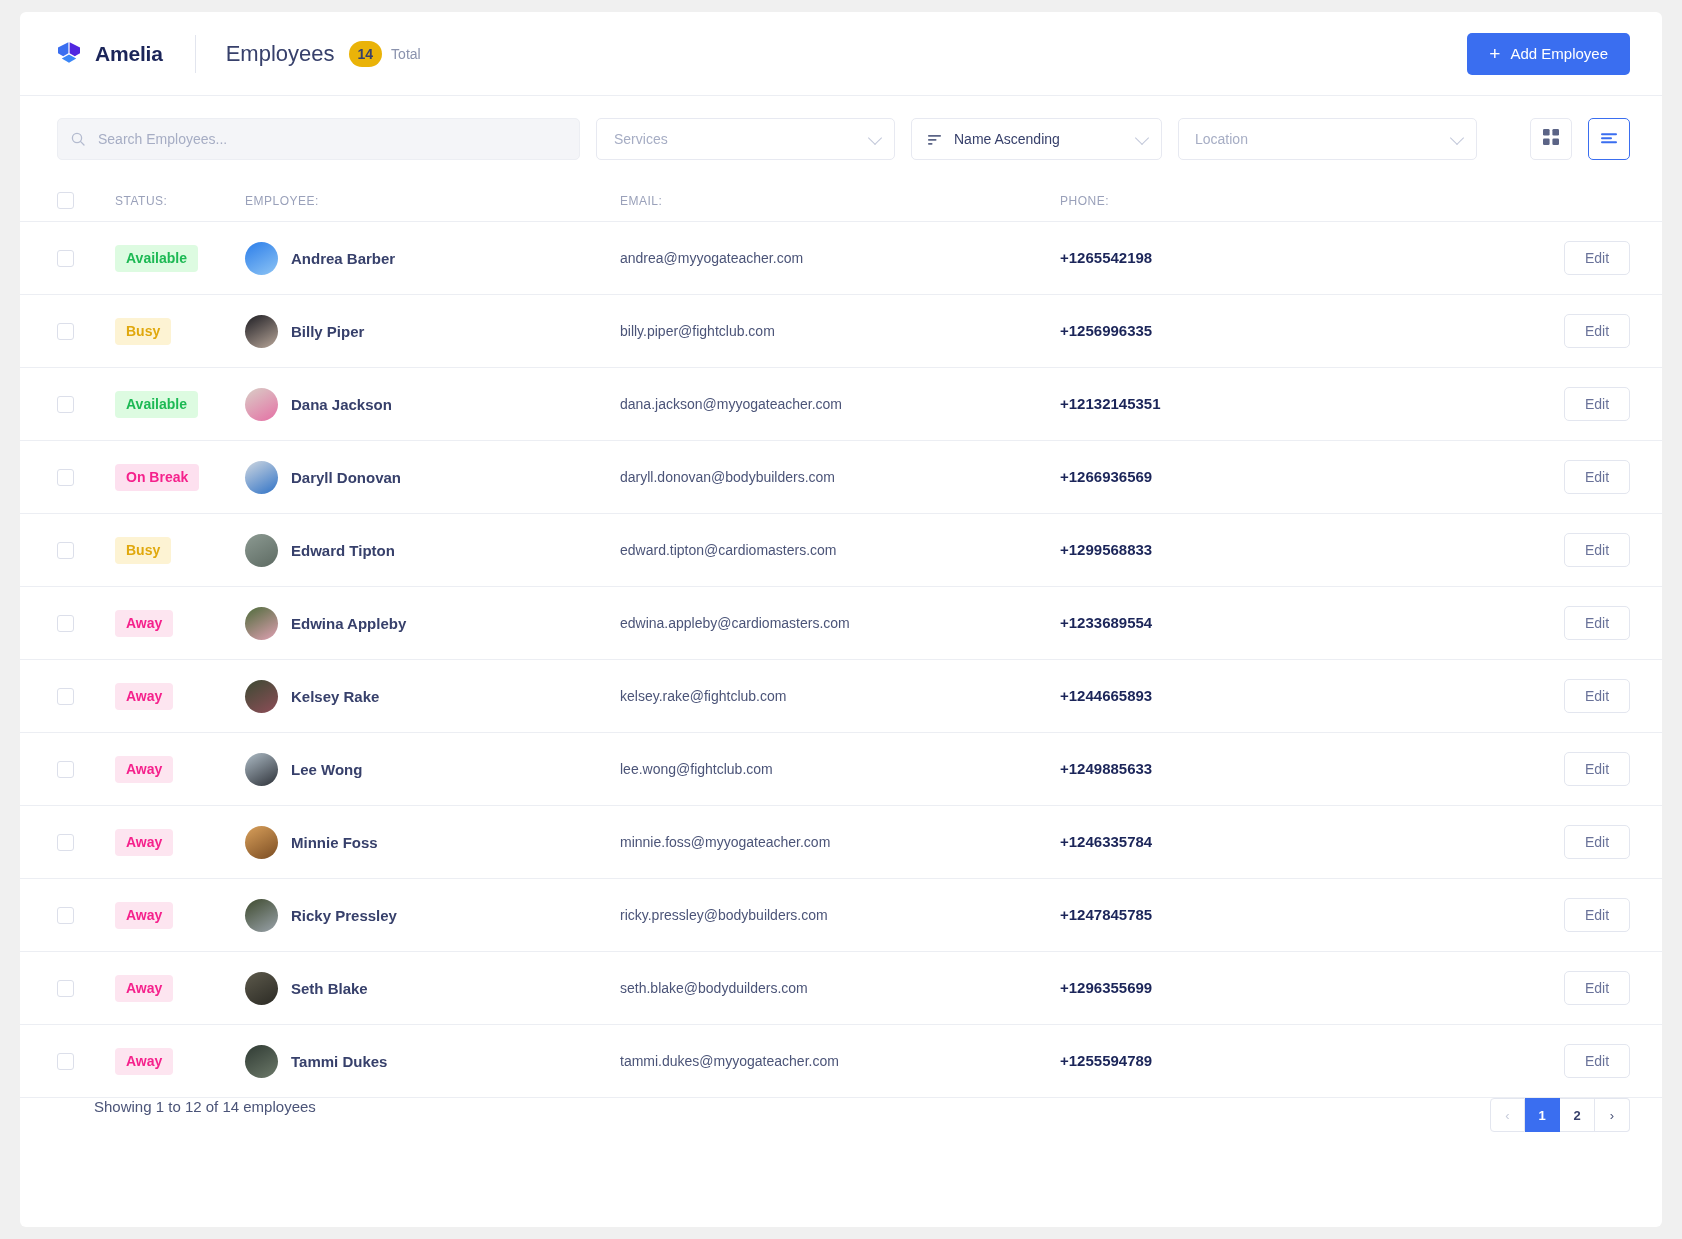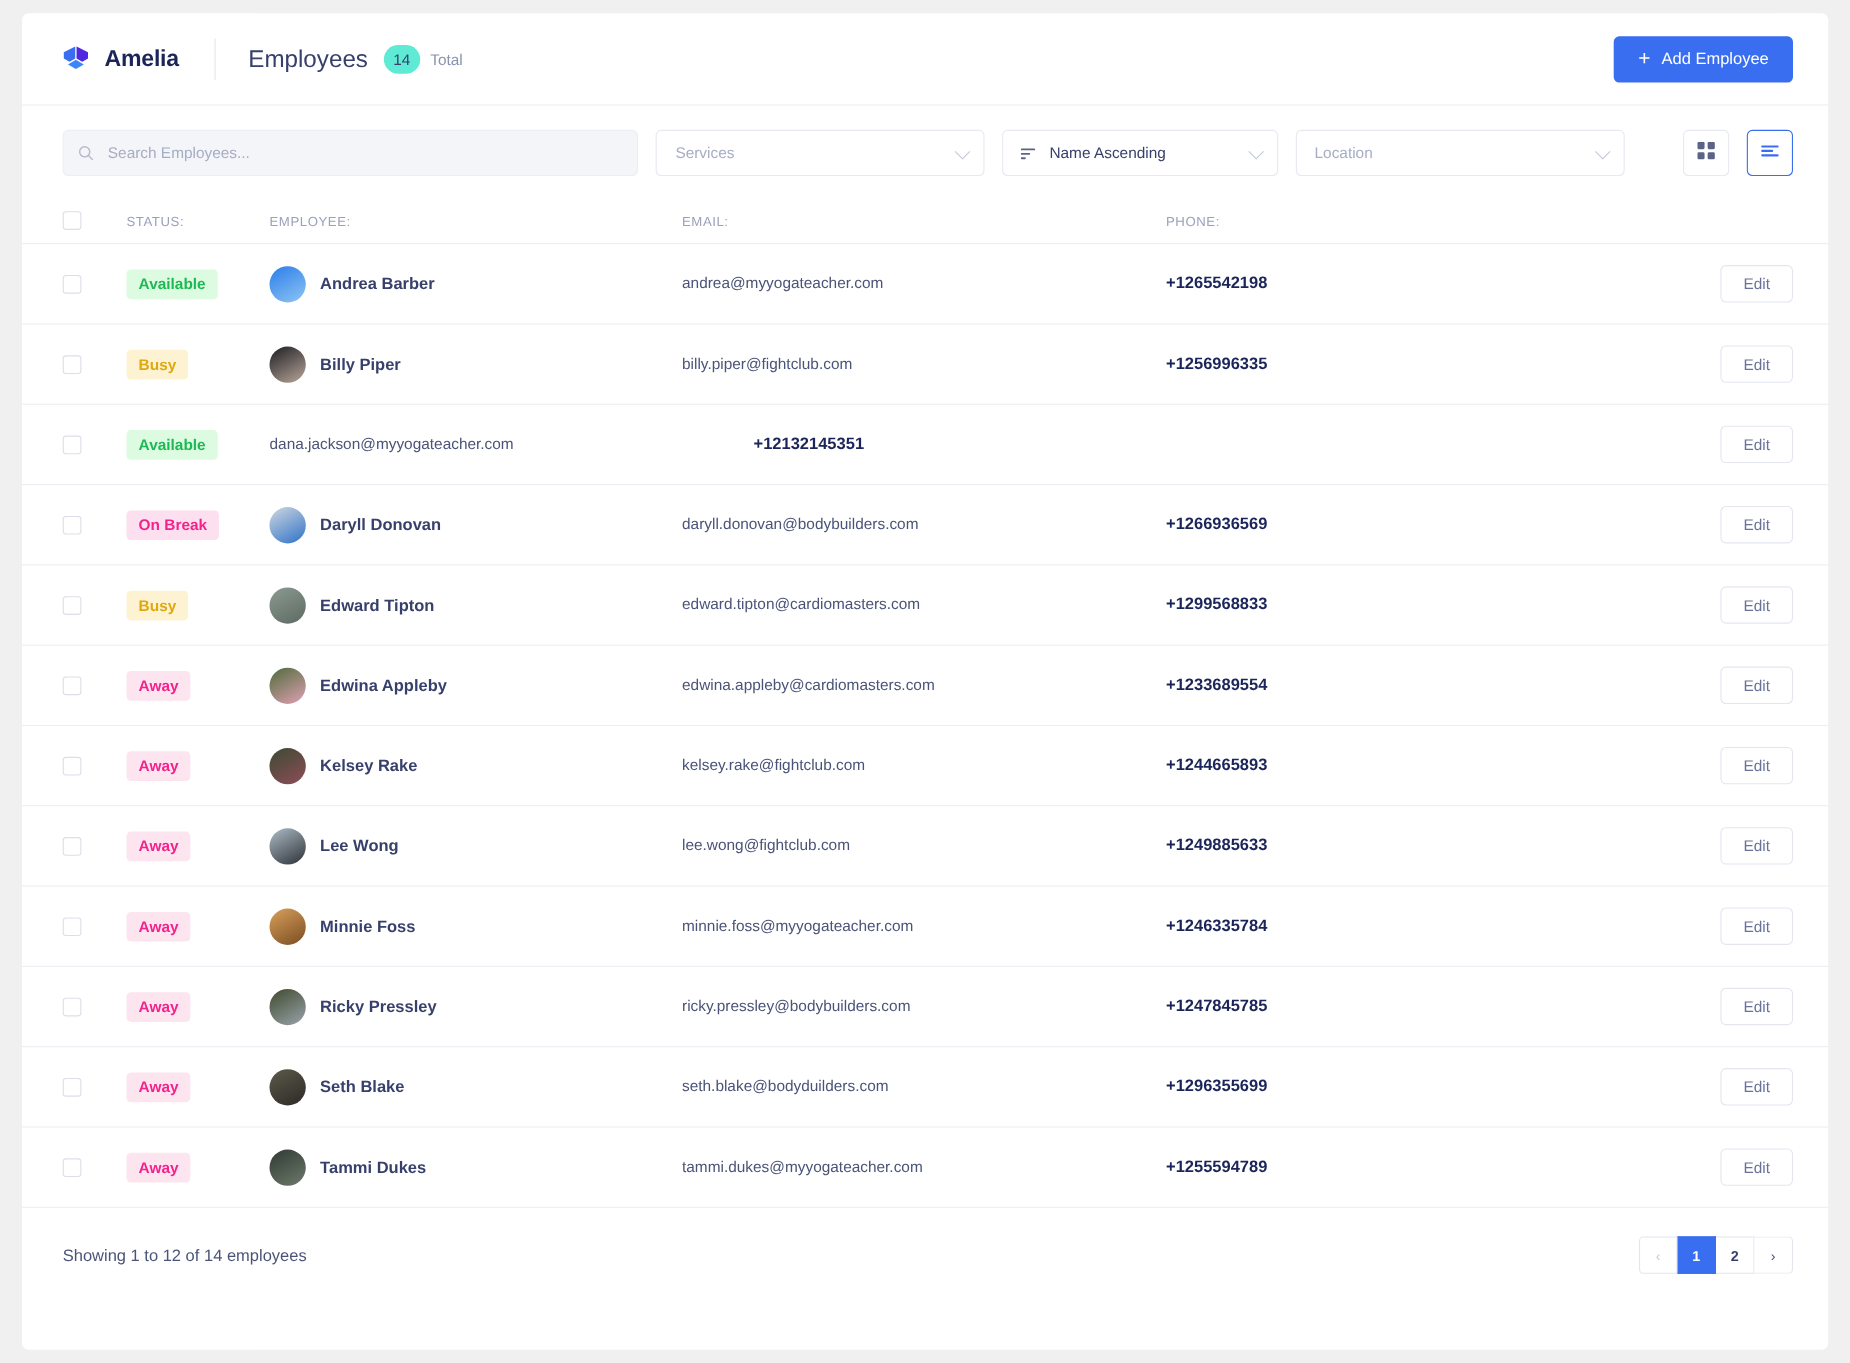--- a/index.html
+++ b/index.html
@@ -49,24 +49,24 @@
     color: #37406b;
     font-weight: 400;
   }
   .total-pill {
     display: inline-flex;
     align-items: center;
     justify-content: center;
     min-width: 33px;
     height: 26px;
     padding: 0 9px;
-    background: #5eead4;
+    background: #eab308;
     border-radius: 13px;
     font-size: 14px;
-    font-weight: 400;
+    font-weight: 700;
     color: #37406b;
     margin-left: 14px;
   }
   .total-label {
     font-size: 14px;
     color: #8a92ad;
     margin-left: 9px;
   }
   .spacer { flex: 1; }
   .btn-primary {
@@ -255,23 +255,24 @@
     color: #697299;
     font-size: 14px;
     font-family: inherit;
     cursor: pointer;
   }
   .action-wrap { display: flex; justify-content: flex-end; }
 
   
   .tfoot {
     display: flex;
-    align-items: center;
+    align-items: flex-start;
     height: 86px;
     padding: 0 32px 0 37px;
+    margin-left: 37px;
   }
   .showing-text { font-size: 15px; color: #4b5478; }
   .pager { display: flex; }
   .pg {
     min-width: 35px;
     height: 34px;
     border: 1px solid #e3e6ef;
     border-left-width: 0;
     background: #fff;
     color: #37406b;
@@ -426,20 +427,24 @@
           <div class="col-phone"><span class="phone-text">+1256996335</span></div>
           <div class="col-action action-wrap">
             <button class="btn-edit">Edit</button>
           </div>
         </div>
         <div class="trow">
           <div class="col-check">
             <span class="cb"></span>
           </div>
           <div class="col-status"><span class="badge available">Available</span></div>
+          <div class="col-employee emp-cell">
+            <span class="avatar" style="background:linear-gradient(150deg,#d9cfc7,#e56fa4)"></span>
+            <span class="emp-name">Dana Jackson</span>
+          </div>
           <div class="col-email"><span class="email-text">dana.jackson@myyogateacher.com</span></div>
           <div class="col-phone"><span class="phone-text">+12132145351</span></div>
           <div class="col-action action-wrap">
             <button class="btn-edit">Edit</button>
           </div>
         </div>
         <div class="trow">
           <div class="col-check">
             <span class="cb"></span>
           </div>

